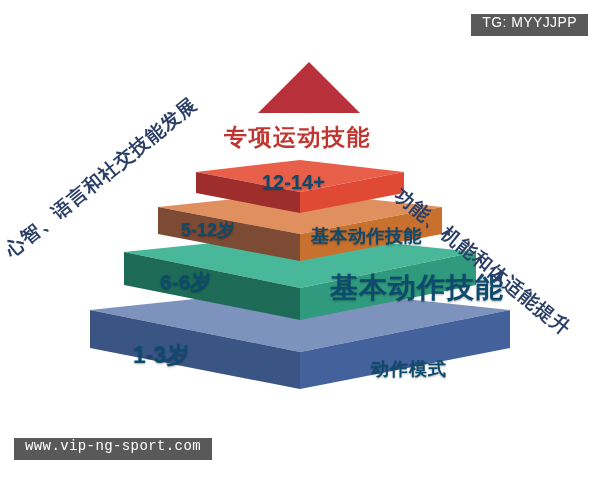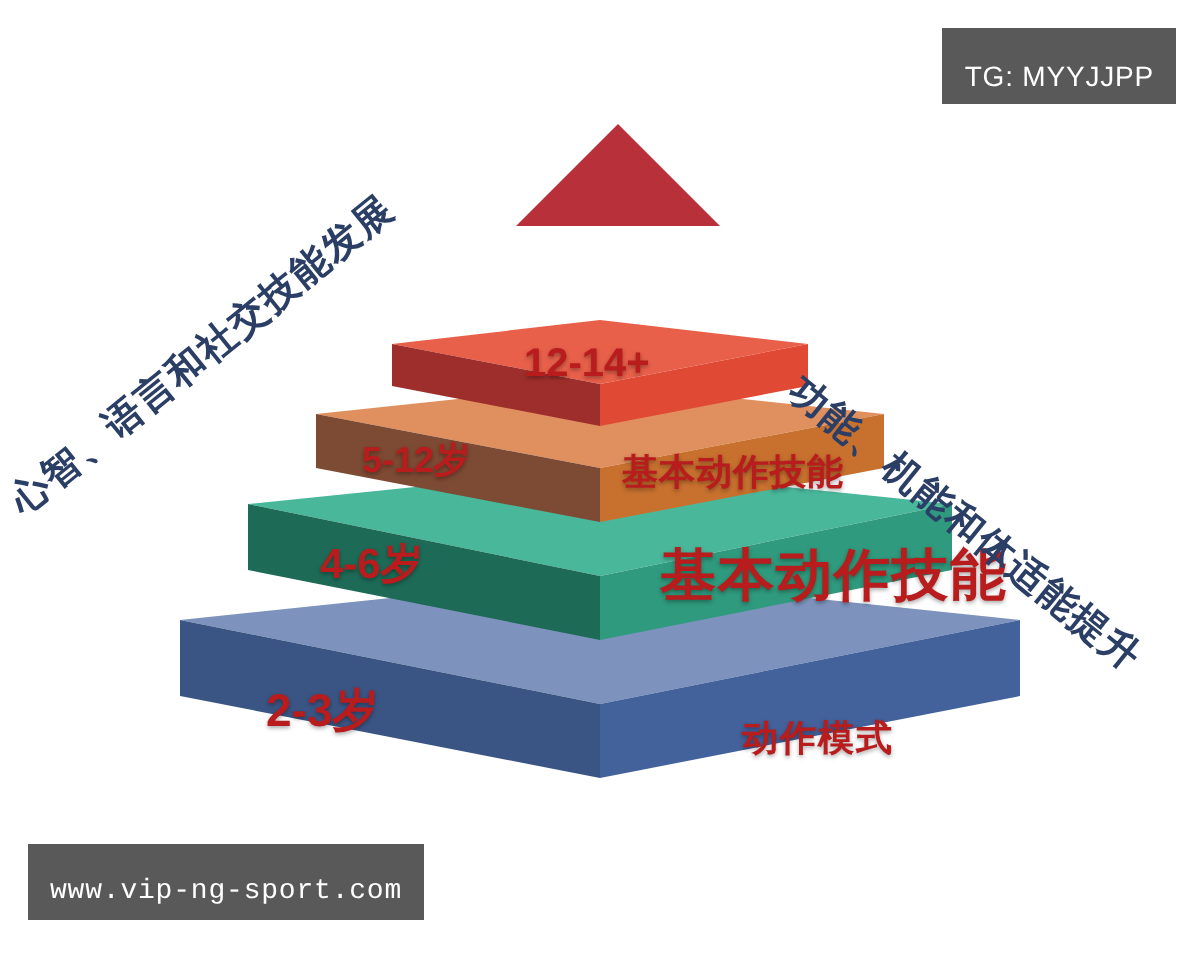--- a/index.html
+++ b/index.html
@@ -22,21 +22,21 @@
     height: 480px;
   }
 
   
   .badge {
     position: absolute;
     background: #595959;
     color: #ffffff;
     font-size: 15px;
     letter-spacing: 0.4px;
-    padding: 17px 11px 6px 11px;
+    padding: 1px 11px 6px 11px;
     white-space: nowrap;
     line-height: 1.1;
     font-family: "Liberation Sans", sans-serif;
   }
   #badge-tg {
     right: 12px;
     top: 14px;
     font-size: 14px;
   }
   #badge-site {
@@ -50,21 +50,21 @@
   #pyramid-svg {
     position: absolute;
     left: 0; top: 0;
     width: 600px;
     height: 480px;
   }
 
   
   .slab-label {
     position: absolute;
-    color: #b91c1c;
+    color: #0c4a6e;
     font-weight: bold;
     white-space: nowrap;
     text-shadow: 0 1px 2px rgba(0,0,0,0.35);
     font-family: "Liberation Sans", "DejaVu Sans", sans-serif;
     pointer-events: none;
   }
 
   #label-age-1 { left: 133px; top: 340px; font-size: 23px; }
   #label-skill-1 { left: 371px; top: 357px; font-size: 18px; letter-spacing: 1px; }
 
@@ -144,31 +144,32 @@
       <polygon points="300,160 404,172 300,192 196,172" fill="#e8604a"></polygon>
       <polygon points="196,172 300,192 300,213 196,193" fill="#9e2e2b"></polygon>
       <polygon points="300,192 404,172 404,193 300,213" fill="#e04a35"></polygon>
     </g>
 
     <g>
       <polygon points="309,62 360,113 258,113" fill="#b8313a"></polygon>
     </g>
   </svg>
 
-  <div class="slab-label" id="label-age-1">2-3岁</div>
+  <div class="slab-label" id="label-age-1">1-3岁</div>
   <div class="slab-label" id="label-skill-1">动作模式</div>
 
-  <div class="slab-label" id="label-age-2">4-6岁</div>
+  <div class="slab-label" id="label-age-2">6-6岁</div>
   <div class="slab-label" id="label-skill-2">基本动作技能</div>
 
   <div class="slab-label" id="label-age-3">5-12岁</div>
   <div class="slab-label" id="label-skill-3">基本动作技能</div>
 
   <div class="slab-label" id="label-age-4">12-14+</div>
 
+  <div id="label-apex">专项运动技能</div>
 
   <div class="side-caption" id="caption-left">心智、语言和社交技能发展</div>
   <div class="side-caption" id="caption-right">功能、机能和体适能提升</div>
 
   <div class="badge" id="badge-tg">TG: MYYJJPP</div>
   <div class="badge" id="badge-site">www.vip-ng-sport.com</div>
 
 </div>
 
 </body></html>

